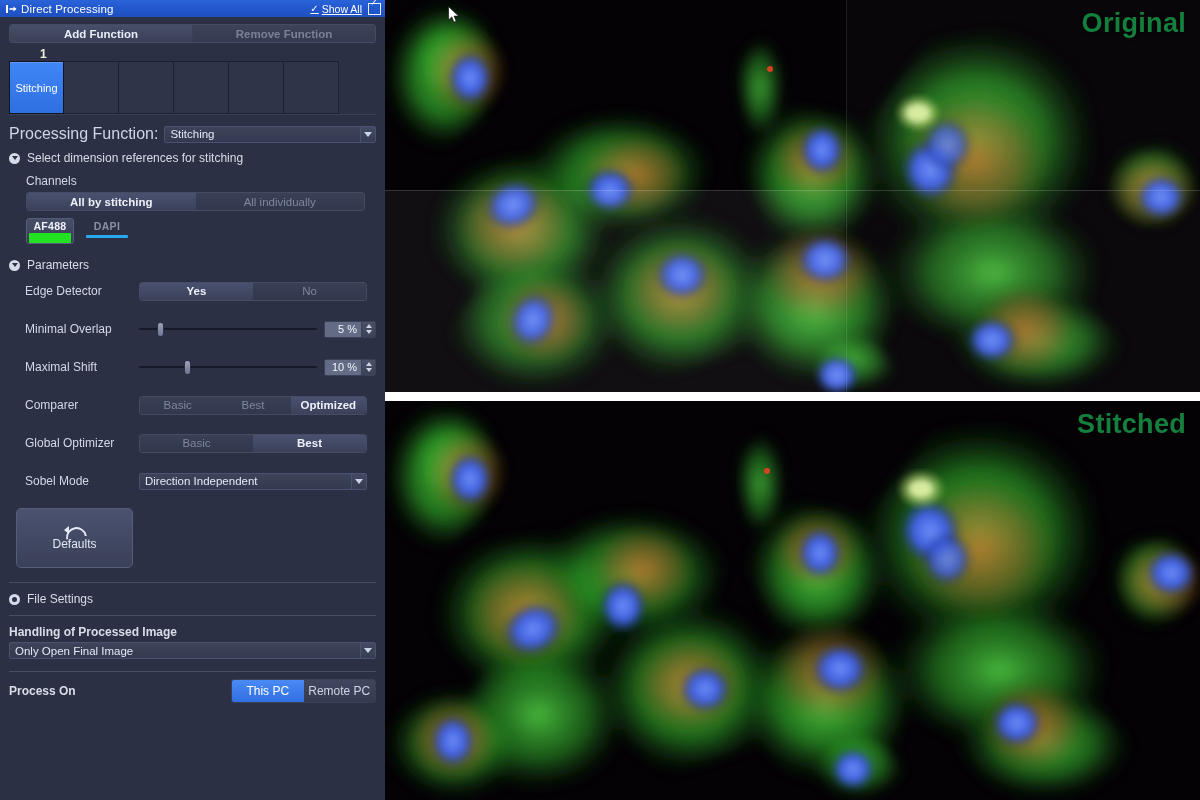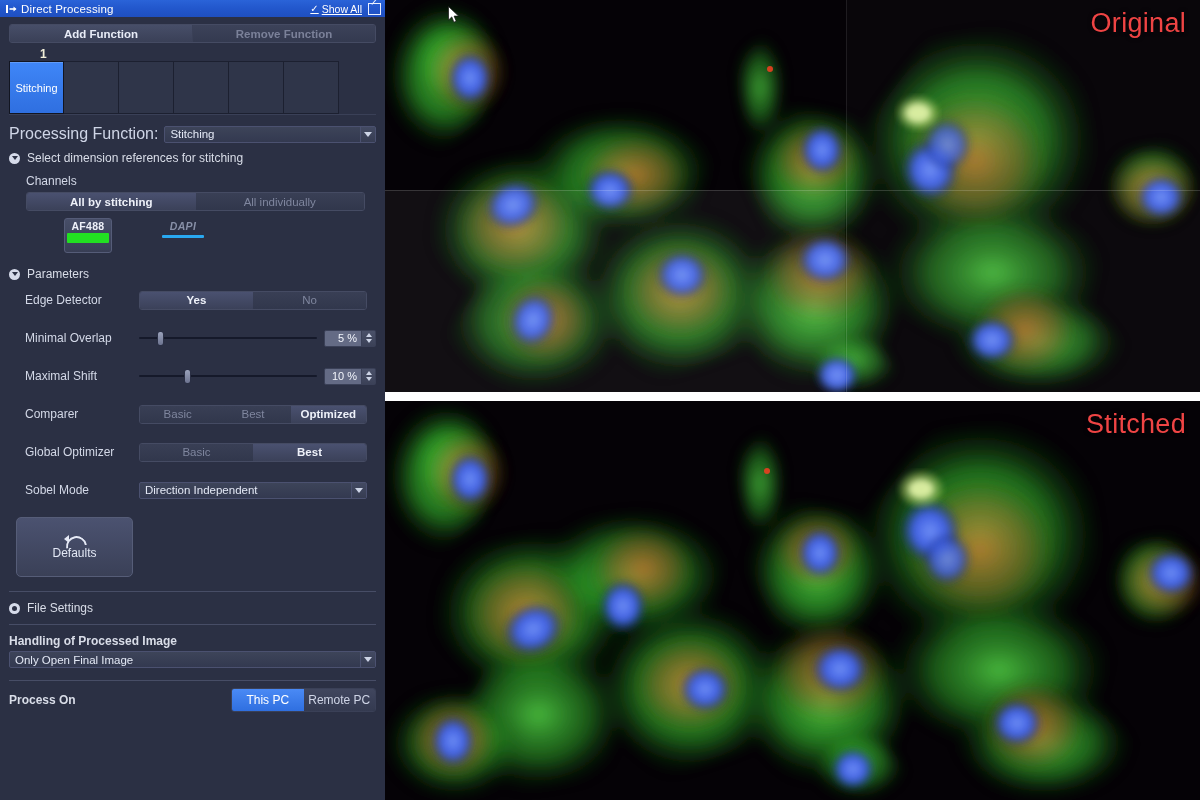--- a/index.html
+++ b/index.html
@@ -202,30 +202,29 @@
   .seg .off {
     background: linear-gradient(180deg,#393f55,#31374c);
     color: #7f869e;
   }
 
   .chan-seg { margin: 4px 20px 0 26px; }
 
   .chips { margin: 7px 0 0 26px; display: flex; gap: 9px; }
   .chip {
     width: 48px;
-    padding: 1px 2px 9px 2px;
+    padding: 1px 2px 0 2px;
     border-radius: 3px;
     text-align: center;
-    margin-left: 38px;
   }
   .chip.raised {
     background: linear-gradient(180deg,#474e68,#383e55);
     border: 1px solid #555c78;
   }
-  .chip.flat { background: transparent; border: 1px solid transparent; font-style: italic; }
+  .chip.flat { background: transparent; border: 1px solid transparent; }
   .chip .cname { font-size: 10.5px; font-weight: bold; letter-spacing: .3px; }
   .chip.raised .cname { color: #eef1f9; }
   .chip.flat .cname { color: #8890a8; }
   .chip .cbar { height: 10px; margin-top: 1px; border-radius: 1px; }
   .chip.flat .cbar { height: 3px; margin-top: 3px; }
 
   
   .p-row {
     margin: 0 9px;
     height: 38px;
@@ -369,23 +368,23 @@
   }
   .panel { position: relative; overflow: hidden; background: #050306; }
   #panel-orig { height: 392px; }
   .panel-gap { height: 9px; background: #ffffff; flex: 0 0 9px; }
   #panel-stitch { flex: 1; }
 
   .panel-label {
     position: absolute;
     right: 14px; top: 8px;
     font-size: 27px;
-    color: #ef4444;
+    color: #15803d;
     font-family: "Liberation Sans", sans-serif;
-    font-weight: 400;
+    font-weight: 700;
     letter-spacing: .3px;
     z-index: 6;
     text-shadow: 0 0 4px rgba(0,0,0,.85);
     margin-left: 36px;
   }
 
   .cells { position: absolute; inset: 0; }
   .cells svg { display: block; width: 100%; height: 100%; }
 
   

